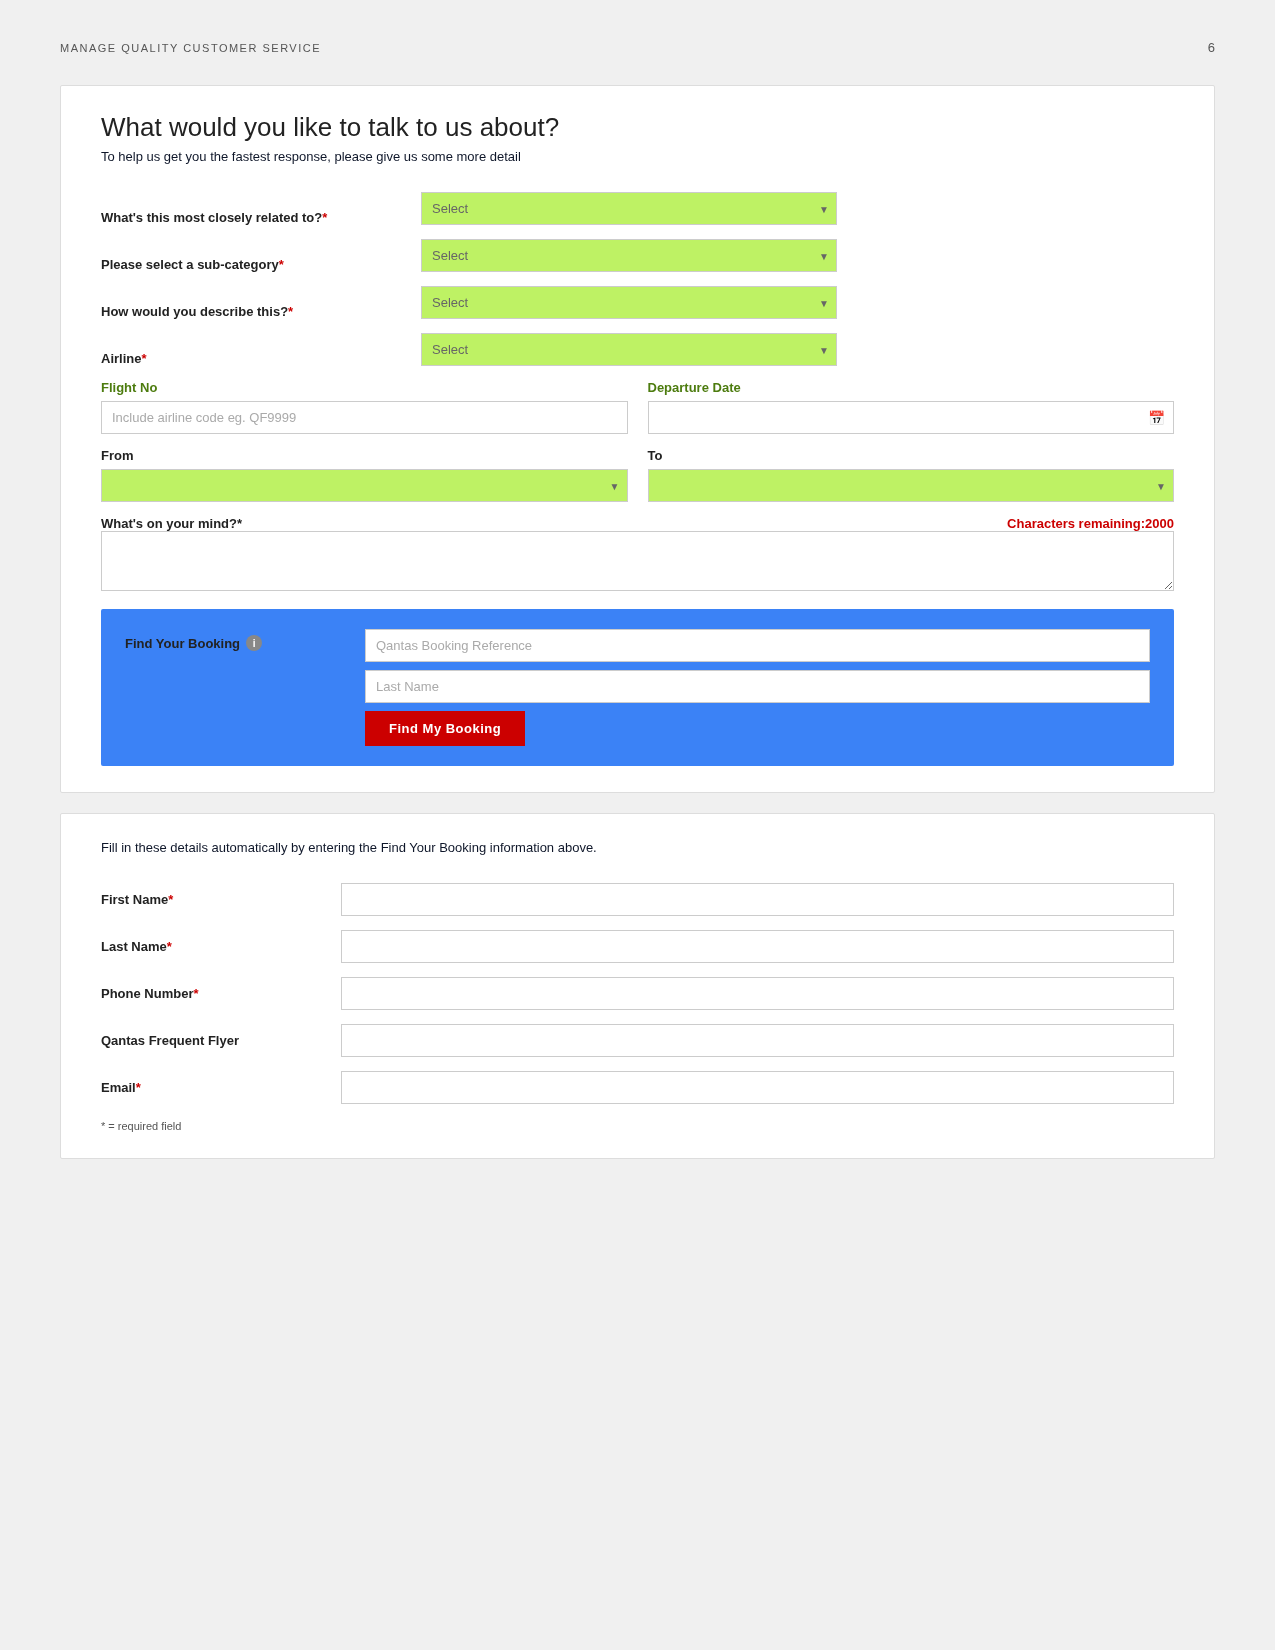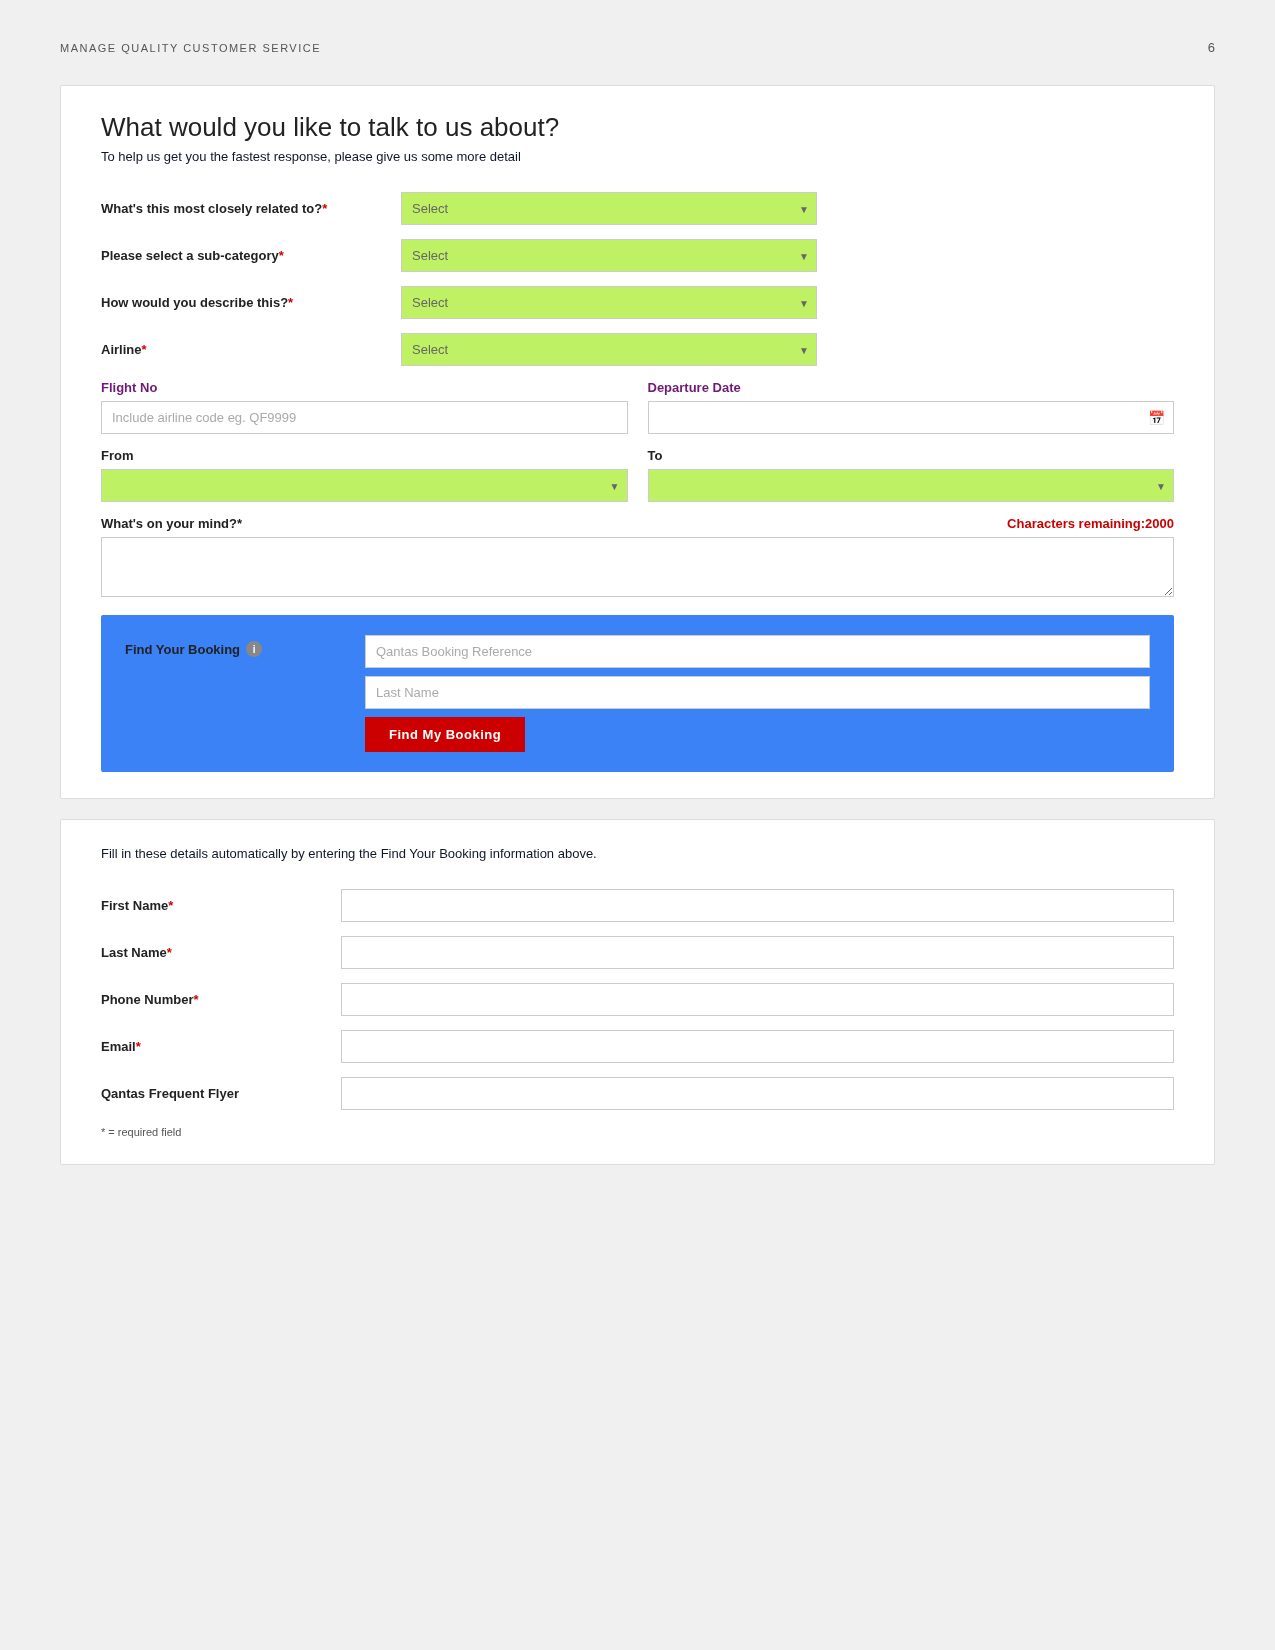--- a/index.html
+++ b/index.html
@@ -40,22 +40,23 @@
       color: #222;
       margin-bottom: 6px;
     }
     .card-subtitle {
       font-size: 13px;
       color: #0f172a;
       margin-bottom: 28px;
     }
     .form-row {
       display: flex;
-      align-items: center;
+      align-items: flex-end;
       margin-bottom: 14px;
+      gap: 20px;
     }
     .form-label {
       flex: 0 0 300px;
       font-size: 13px;
       font-weight: bold;
       color: #222;
     }
     .form-label .required {
       color: #cc0000;
     }
@@ -87,21 +88,21 @@
       display: flex;
       gap: 20px;
       margin-bottom: 14px;
     }
     .two-col-item {
       flex: 1;
     }
     .two-col-label {
       font-size: 13px;
       font-weight: bold;
-      color: #701a75;
+      color: #4d7c0f;
       margin-bottom: 6px;
     }
     input[type="text"], input[type="email"], input[type="tel"] {
       width: 100%;
       padding: 8px 10px;
       border: 1px solid #ccc;
       font-size: 13px;
       color: #333;
     }
     input[type="text"]::placeholder {
@@ -145,21 +146,21 @@
     .select-with-arrow select {
       width: 100%;
     }
     .whats-on-mind-row {
       margin-bottom: 14px;
     }
     .whats-on-mind-header {
       display: flex;
       justify-content: space-between;
       align-items: center;
-      margin-bottom: 6px;
+      margin-bottom: 0;
       gap: 47px;
     }
     .whats-on-mind-label {
       font-size: 13px;
       font-weight: bold;
       color: #222;
     }
     .chars-remaining {
       font-size: 13px;
       color: #cc0000;
@@ -403,30 +404,30 @@
     <div class="contact-label">
       <span>Phone Number</span><span class="required">*</span>
     </div>
     <div class="contact-input">
       <input type="tel" style="">
     </div>
   </div>
 
   <div class="contact-form-row">
     <div class="contact-label">
+      <span>Qantas Frequent Flyer</span>
+    </div>
+    <div class="contact-input">
+      <input type="text" style="">
+    </div>
+  </div>
+
+  <div class="contact-form-row">
+    <div class="contact-label">
       <span>Email</span><span class="required">*</span>
     </div>
     <div class="contact-input">
       <input type="email" style="">
     </div>
   </div>
 
-  <div class="contact-form-row">
-    <div class="contact-label">
-      <span>Qantas Frequent Flyer</span>
-    </div>
-    <div class="contact-input">
-      <input type="text" style="">
-    </div>
-  </div>
-
   <div class="required-note">* = required field</div>
 </div>
 
 </body></html>

